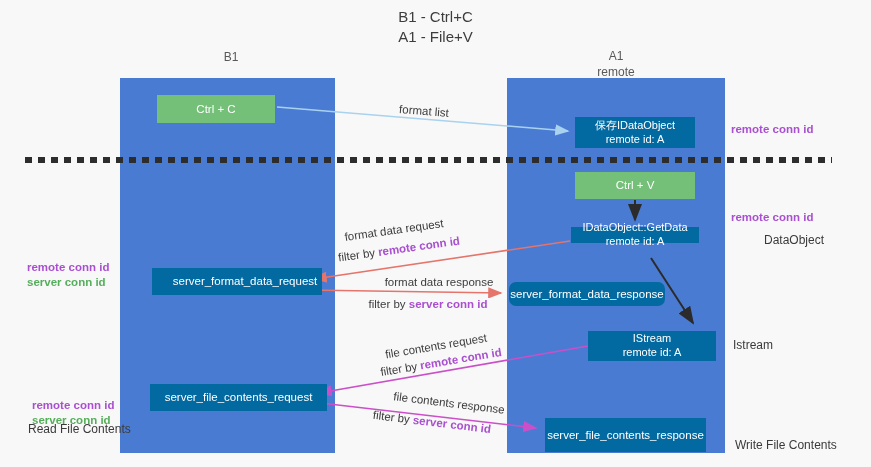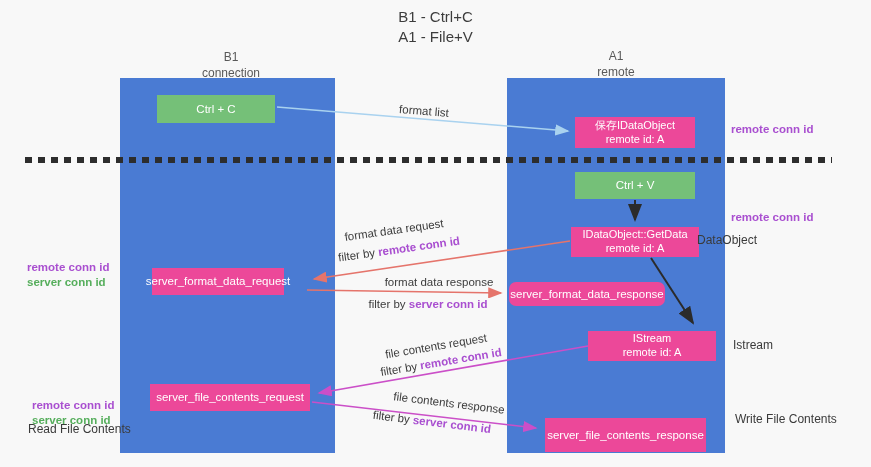--- a/index.html
+++ b/index.html
@@ -3,21 +3,21 @@
 <meta charset="utf-8">
 <style>
   html,body{margin:0;padding:0;}
   body{font-family:"Liberation Sans", sans-serif;}
   #canvas{position:relative;width:871px;height:467px;background:#f8f8f8;overflow:hidden;}
   .title{position:absolute;left:0;top:7px;width:871px;text-align:center;font-size:15px;color:#3d3d3d;line-height:1.35;}
   .colheader{position:absolute;text-align:center;font-size:12px;color:#595959;line-height:1.3;}
   .column{position:absolute;top:78px;height:375px;background:#4a7bd3;}
   .box{position:absolute;display:flex;flex-direction:column;align-items:center;justify-content:center;color:#ffffff;text-align:right;font-size:11.5px;line-height:1.25;}
   .green{background:#75c078;}
-  .orange{background:#ec4899;}
+  .orange{background:#0369a1;}
   .dashline{position:absolute;left:25px;top:157px;width:807px;height:6px;
     background:repeating-linear-gradient(to right,#2d2d2d 0 7px,transparent 7px 13px);}
   svg.arrows{position:absolute;left:0;top:0;pointer-events:none;}
   .albl{position:absolute;font-size:11.5px;color:#3c3c3c;white-space:nowrap;transform-origin:center;}
   .ctr{transform:translate(-50%,-50%);}
   .purple{color:#a94fd0;font-weight:bold;}
   .greentx{color:#56ae5c;font-weight:bold;}
   .side{position:absolute;font-size:12px;color:#3a3a3a;white-space:nowrap;}
   .sidebold{position:absolute;font-size:11.5px;font-weight:bold;white-space:nowrap;}
 </style>
@@ -26,21 +26,20 @@
 
 <div id="canvas">
 
   <div class="title">
     <div>B1 - Ctrl+C</div>
     <div>A1 - File+V</div>
   </div>
 
   <div class="colheader" style="left:136px;top:50px;width:190px;">
     <div>B1</div>
-    <div>connection</div>
   </div>
   <div class="colheader" style="left:507px;top:49px;width:218px;">
     <div>A1</div>
     <div>remote</div>
   </div>
 
   <div class="column" style="left:120px;width:215px;"></div>
   <div class="column" style="left:507px;width:218px;"></div>
 
   <div class="dashline"></div>
@@ -75,39 +74,39 @@
 
   <div class="box orange" style="left:575px;top:117px;width:120px;height:31px;font-size:11px;">
     <div>保存IDataObject</div>
     <div>remote id: A</div>
   </div>
 
   <div class="box green" style="left:575px;top:172px;width:120px;height:27px;">
     <div>Ctrl + V</div>
   </div>
 
-  <div class="box orange" style="left:571px;top:227px;width:128px;height:30px;font-size:11px;">
+  <div class="box orange" style="left:571px;top:227px;width:128px;height:16px;font-size:11px;">
     <div>IDataObject::GetData</div>
     <div>remote id: A</div>
   </div>
 
-  <div class="box orange" style="left:152px;top:268px;width:132px;height:27px;">
+  <div class="box orange" style="left:152px;top:268px;width:154px;height:27px;padding-left:16px;">
     <div>server_format_data_request</div>
   </div>
 
   <div class="box orange" style="left:509px;top:282px;width:156px;height:24px;border-radius:7px;">
     <div>server_format_data_response</div>
   </div>
 
   <div class="box orange" style="left:588px;top:331px;width:128px;height:30px;font-size:11px;">
     <div>IStream</div>
     <div>remote id: A</div>
   </div>
 
-  <div class="box orange" style="left:150px;top:384px;width:160px;height:27px;">
+  <div class="box orange" style="left:150px;top:384px;width:177px;height:27px;">
     <div>server_file_contents_request</div>
   </div>
 
   <div class="box orange" style="left:545px;top:418px;width:161px;height:34px;">
     <div>server_file_contents_response</div>
   </div>
 
   <div class="albl ctr" style="left:424px;top:111px;transform:translate(-50%,-50%) rotate(4.5deg);">format list</div>
 
   <div class="albl ctr" style="left:394px;top:230px;transform:translate(-50%,-50%) rotate(-8deg);">format data request</div>
@@ -117,23 +116,23 @@
   <div class="albl ctr" style="left:428px;top:304px;"><span>filter by</span> <span class="purple">server conn id</span></div>
 
   <div class="albl ctr" style="left:436px;top:346px;transform:translate(-50%,-50%) rotate(-9.5deg);">file contents request</div>
   <div class="albl ctr" style="left:441px;top:362px;transform:translate(-50%,-50%) rotate(-9.5deg);"><span>filter by</span> <span class="purple">remote conn id</span></div>
 
   <div class="albl ctr" style="left:449px;top:403px;transform:translate(-50%,-50%) rotate(7deg);">file contents response</div>
   <div class="albl ctr" style="left:432px;top:422px;transform:translate(-50%,-50%) rotate(7deg);"><span>filter by</span> <span class="purple">server conn id</span></div>
 
   <div class="sidebold purple" style="left:731px;top:123px;">remote conn id</div>
   <div class="sidebold purple" style="left:731px;top:211px;">remote conn id</div>
-  <div class="side" style="left:697px;top:233px;text-align:center;">DataObject</div>
+  <div class="side" style="left:764px;top:233px;text-align:center;">DataObject</div>
   <div class="side" style="left:733px;top:338px;">Istream</div>
-  <div class="side" style="left:735px;top:412px;">Write File Contents</div>
+  <div class="side" style="left:735px;top:438px;">Write File Contents</div>
 
   <div class="sidebold purple" style="left:27px;top:261px;">remote conn id</div>
   <div class="sidebold greentx" style="left:27px;top:276px;">server conn id</div>
   <div class="side" style="left:28px;top:382px;margin-top:40px;">Read File Contents</div>
   <div class="sidebold purple" style="left:32px;top:399px;">remote conn id</div>
   <div class="sidebold greentx" style="left:32px;top:414px;">server conn id</div>
 
 </div>
 
 </body></html>

